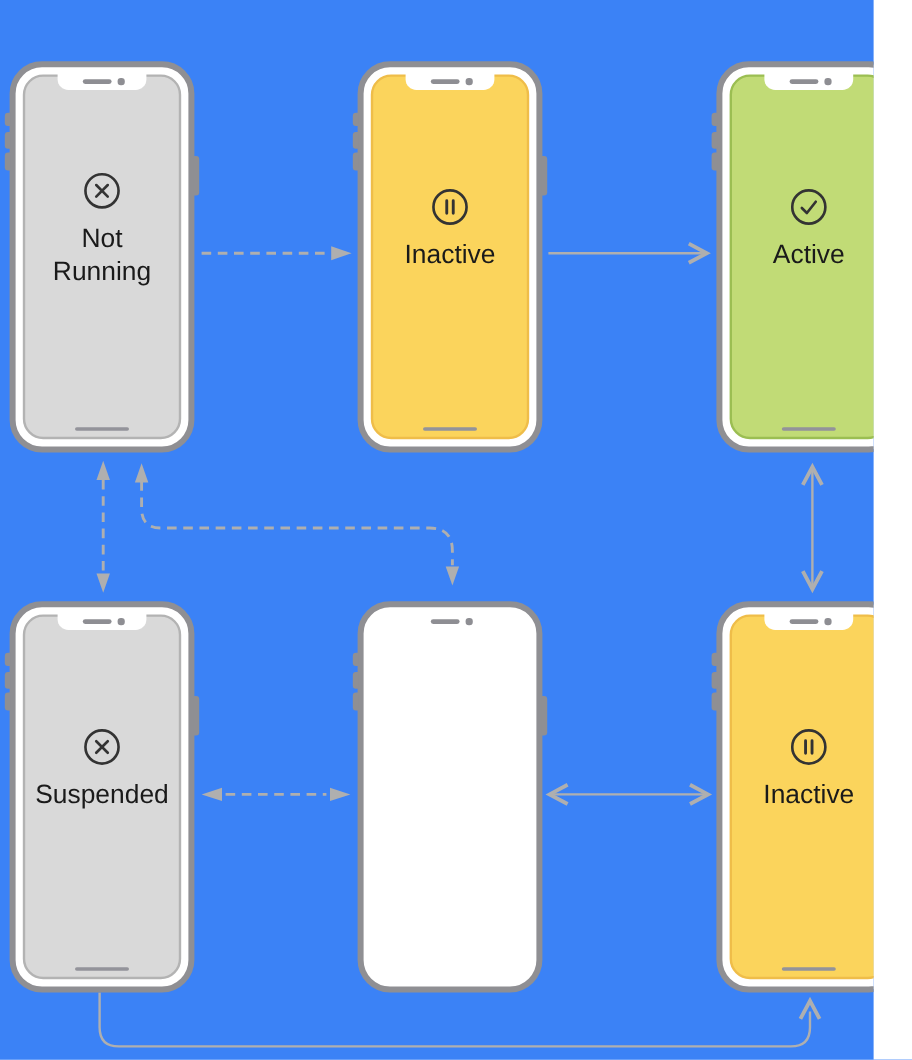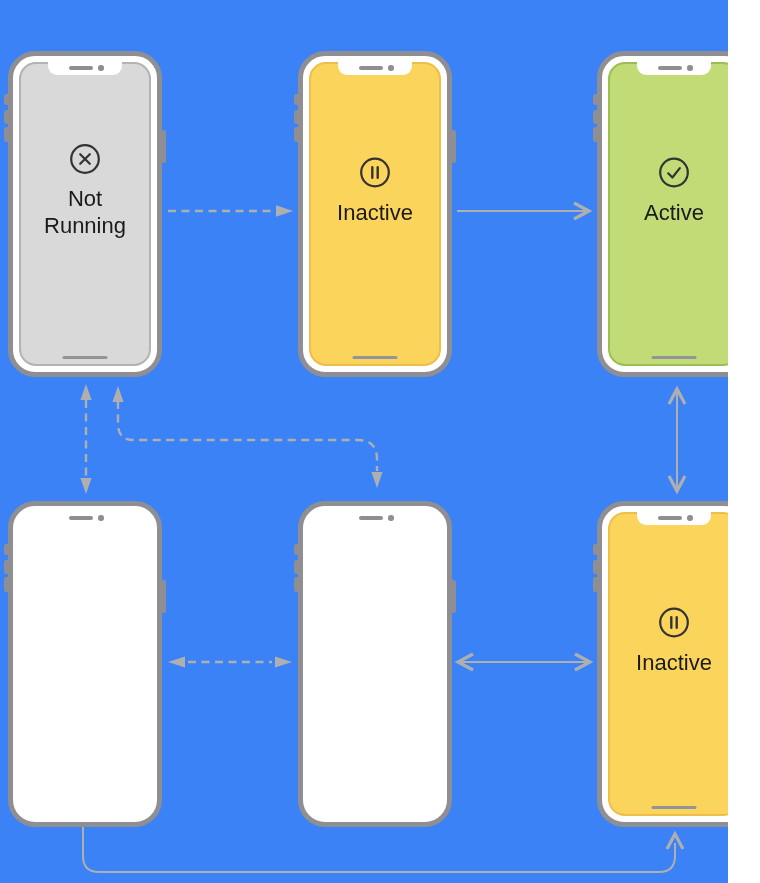--- a/index.html
+++ b/index.html
@@ -176,20 +176,30 @@
       <span class="speaker"></span>
       <span class="camera"></span>
     </div>
   </div>
 
   <div class="phone" style="left:8px; top:501px">
     <span class="btn mute"></span>
     <span class="btn vol1"></span>
     <span class="btn vol2"></span>
     <span class="btn power"></span>
+    <div class="screen screen-gray">
+      <div class="content">
+        <svg width="32" height="32" viewBox="0 0 32 32">
+          <circle cx="16" cy="16" r="13.8" fill="none" stroke="#333" stroke-width="2.2"></circle>
+          <path d="M11.2 11.2 L20.8 20.8 M20.8 11.2 L11.2 20.8" stroke="#333" stroke-width="2.2" stroke-linecap="round" fill="none"></path>
+        </svg>
+        <div class="state-label">Suspended</div>
+      </div>
+      <div class="home"></div>
+    </div>
     <div class="notch">
       <span class="speaker"></span>
       <span class="camera"></span>
     </div>
   </div>
 
   <div class="phone" style="left:298px; top:501px">
     <span class="btn mute"></span>
     <span class="btn vol1"></span>
     <span class="btn vol2"></span>

